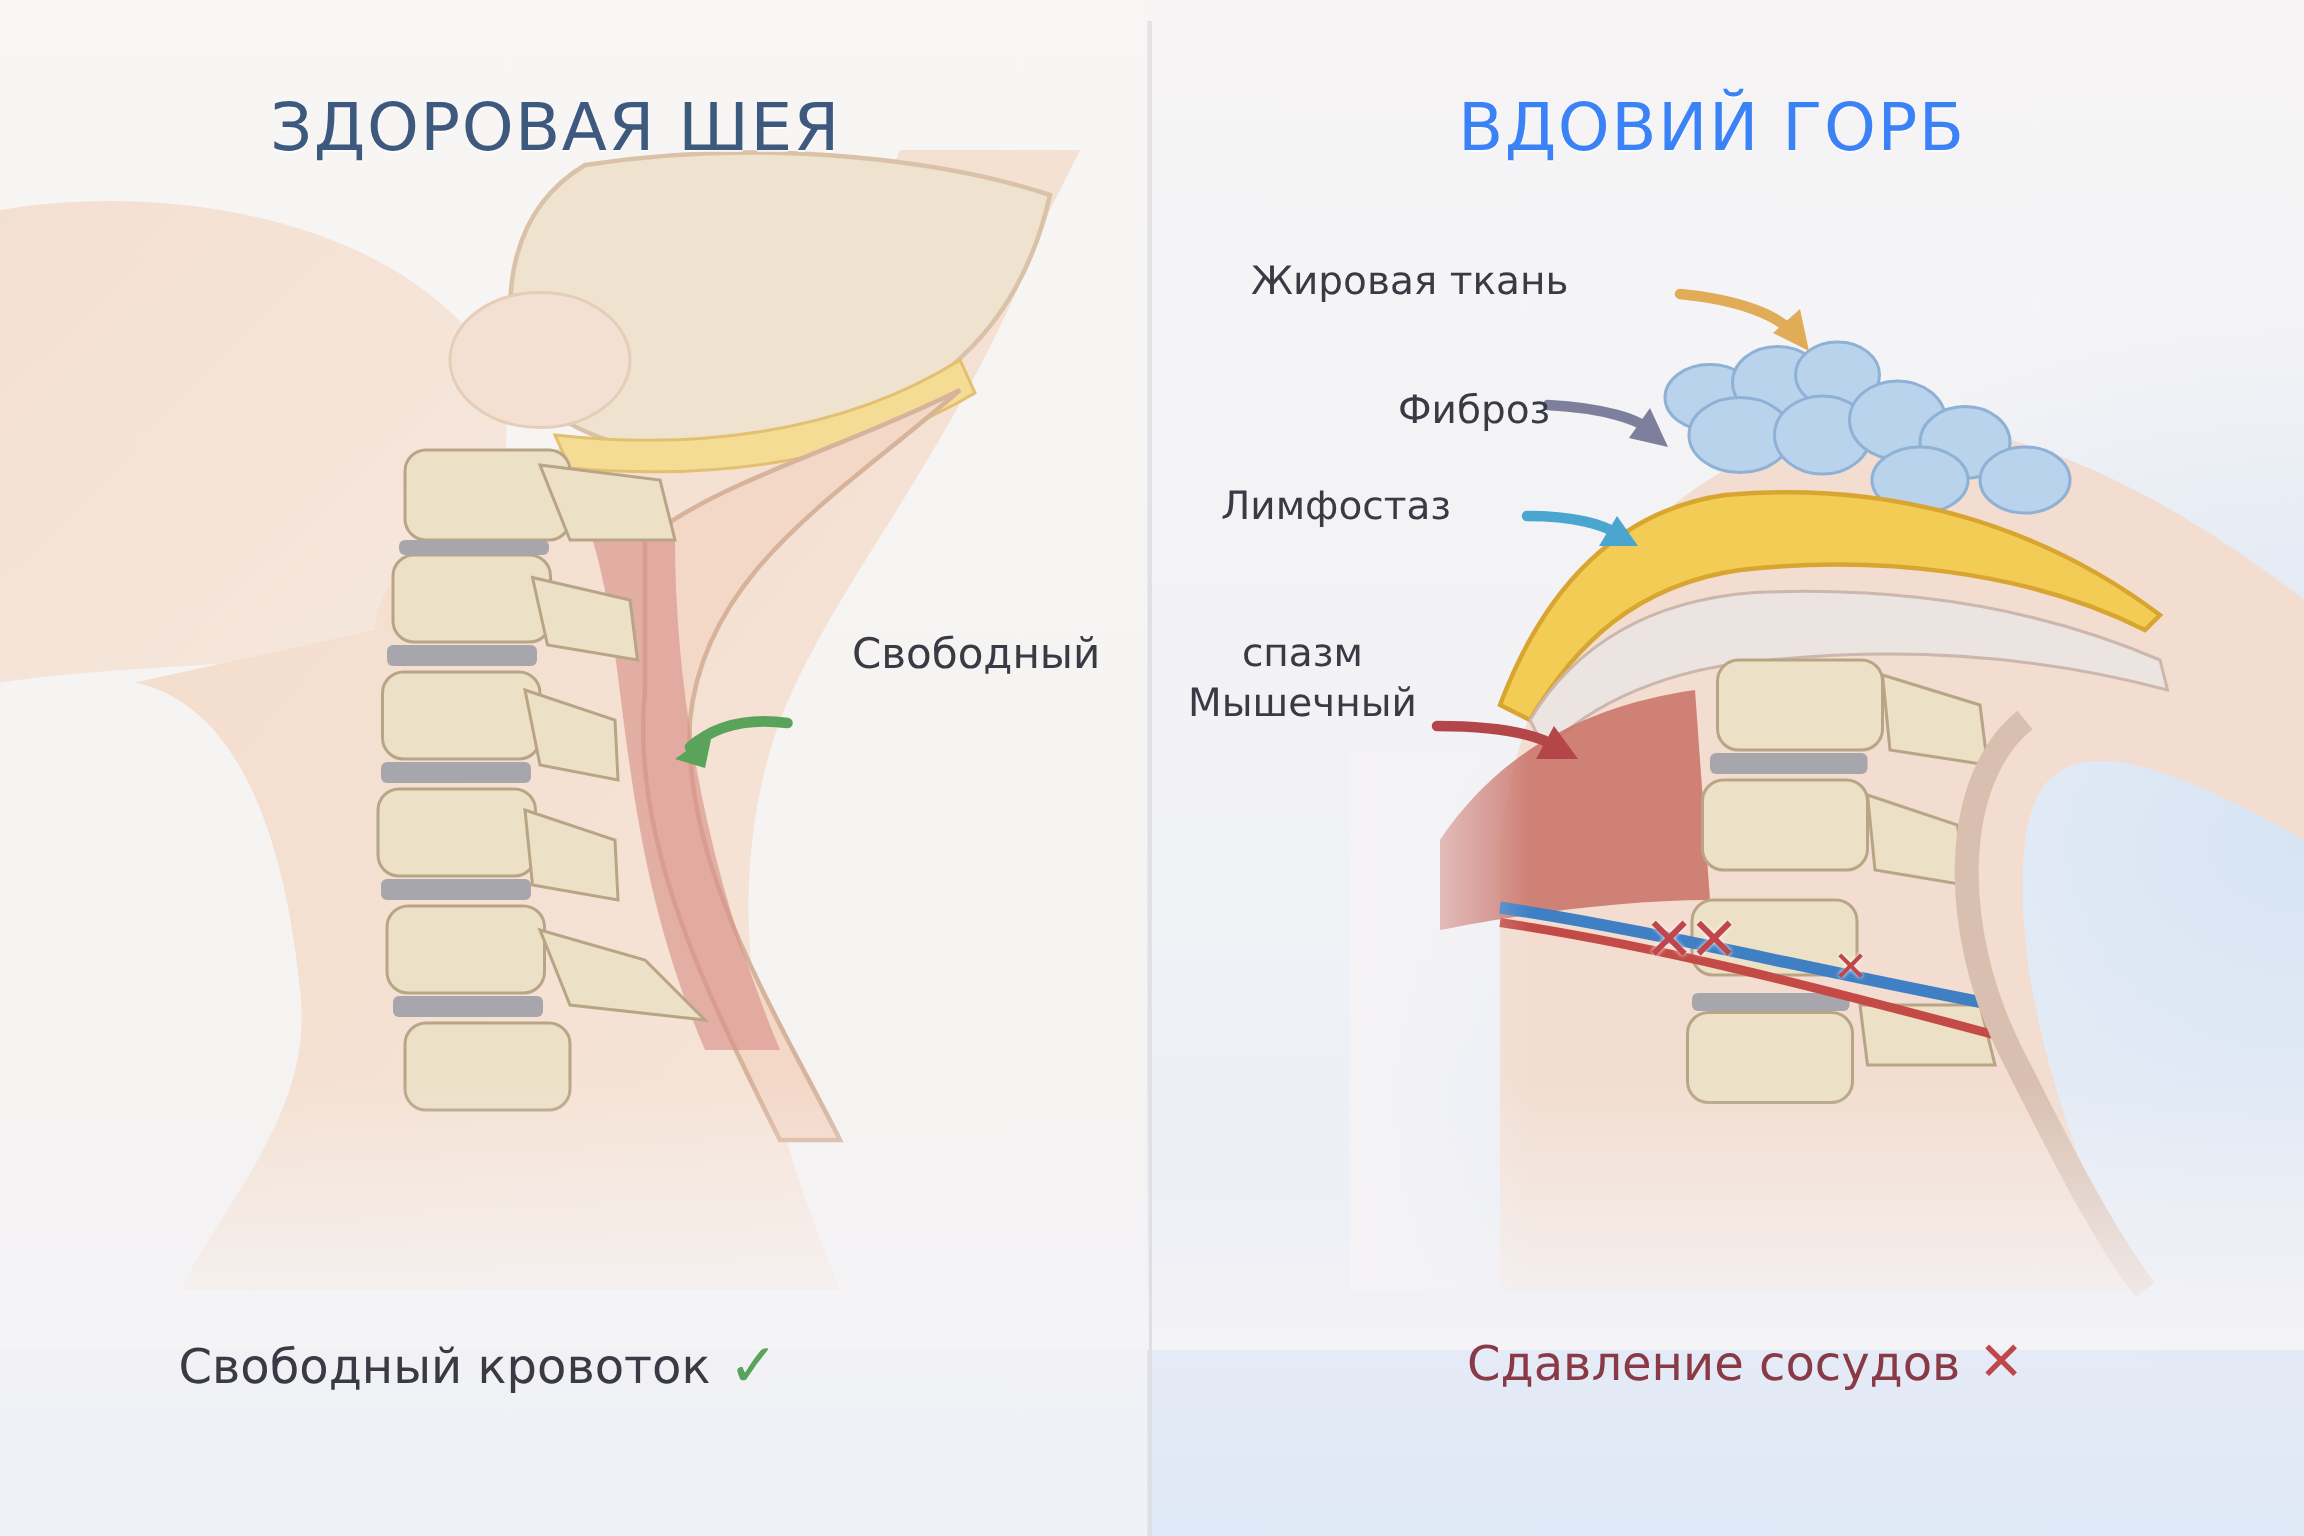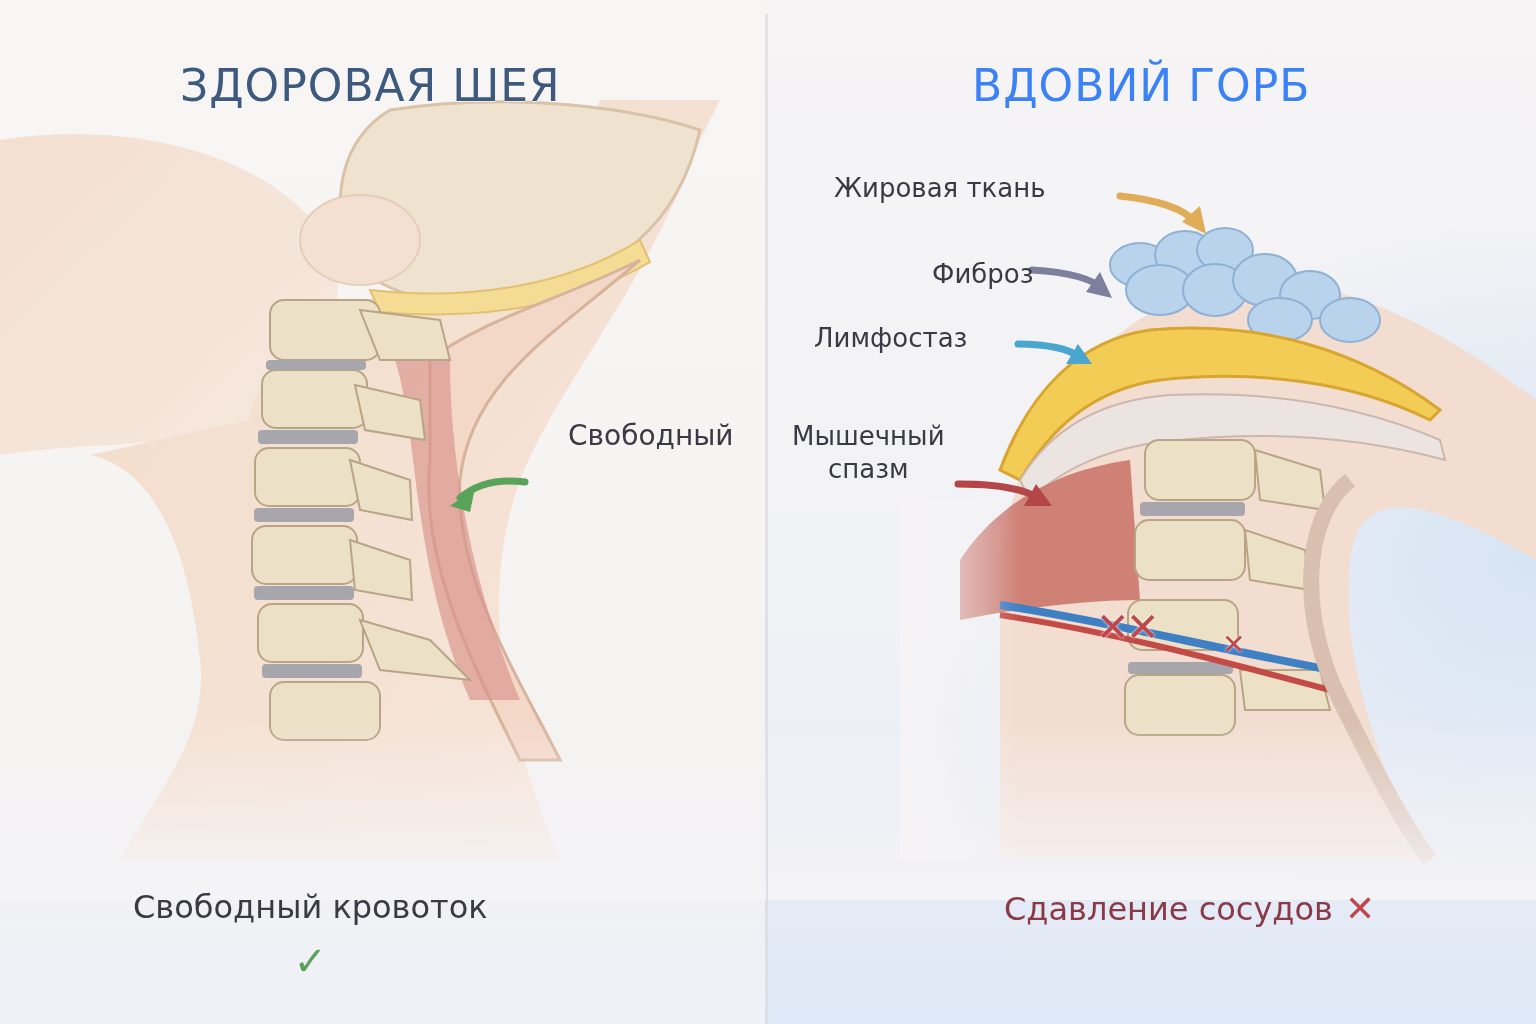--- a/index.html
+++ b/index.html
@@ -16,22 +16,22 @@
                 linear-gradient(180deg,#f6f4f5 0%,#f1f2f6 60%,#dfe8f6 100%); }
   .divider { position:absolute; left:765px; top:14px; width:3px; height:1010px;
     background: linear-gradient(180deg,#e4e2e4,#dcdfe6); }
   .title { position:absolute; top:60px; font-weight:normal; font-size:44px; letter-spacing:1px;
     text-shadow: 0 1px 0 rgba(255,255,255,.7); white-space:nowrap; }
   .title-left { left:180px; color:#3d5a7e; }
   .title-right { left:972px; color:#3b82f6; }
   svg.art { position:absolute; left:0; top:0; }
   .label { position:absolute; font-size:26px; color:#3a3a44; white-space:nowrap; line-height:1.3; }
   .footer { position:absolute; top:888px; font-size:32px; white-space:nowrap; display:flex; align-items:center; gap:12px; }
-  .footer-left { left:133px; color:#3a3a44;flex-direction:column; }
-  .footer-right { left:1004px; color:#8a3a46; }
+  .footer-left { left:119px; color:#3a3a44; }
+  .footer-right { left:978px; color:#8a3a46; }
   .check { color:#5aa35a; font-weight:bold; font-size:40px; }
   .cross { color:#c0464c; font-weight:bold; font-size:36px; }
 </style>
 </head>
 <body>
 
 <div class="panel panel-left"></div>
 <div class="panel panel-right"></div>
 <div class="divider"></div>
 
@@ -154,22 +154,22 @@
 <div class="title title-right">ВДОВИЙ ГОРБ</div>
 
 <div class="label" style="left:568px;top:418px;font-size:28px;">
   <div>Свободный</div>
 </div>
 
 <div class="label" style="left:834px;top:172px;">Жировая ткань</div>
 <div class="label" style="left:932px;top:248px;margin-top:10px;">Фиброз</div>
 <div class="label" style="left:814px;top:322px;text-align:right;">Лимфостаз</div>
 <div class="label" style="left:792px;top:420px;text-align:center;line-height:1.25;">
+  <div>спазм</div>
   <div>Мышечный</div>
-  <div>спазм</div>
 </div>
 
 <div class="footer footer-left">
   <span>Свободный кровоток</span>
   <span class="check">✓</span>
 </div>
 <div class="footer footer-right">
   <span>Сдавление сосудов</span>
   <span class="cross">✕</span>
 </div>

